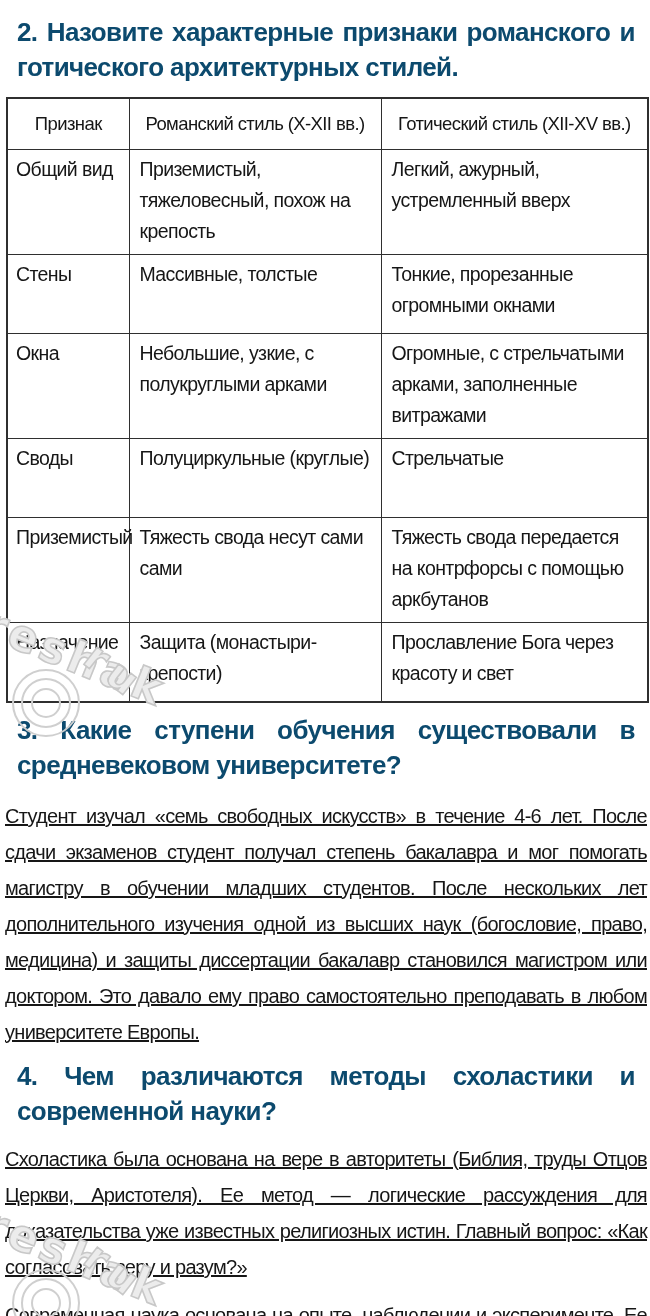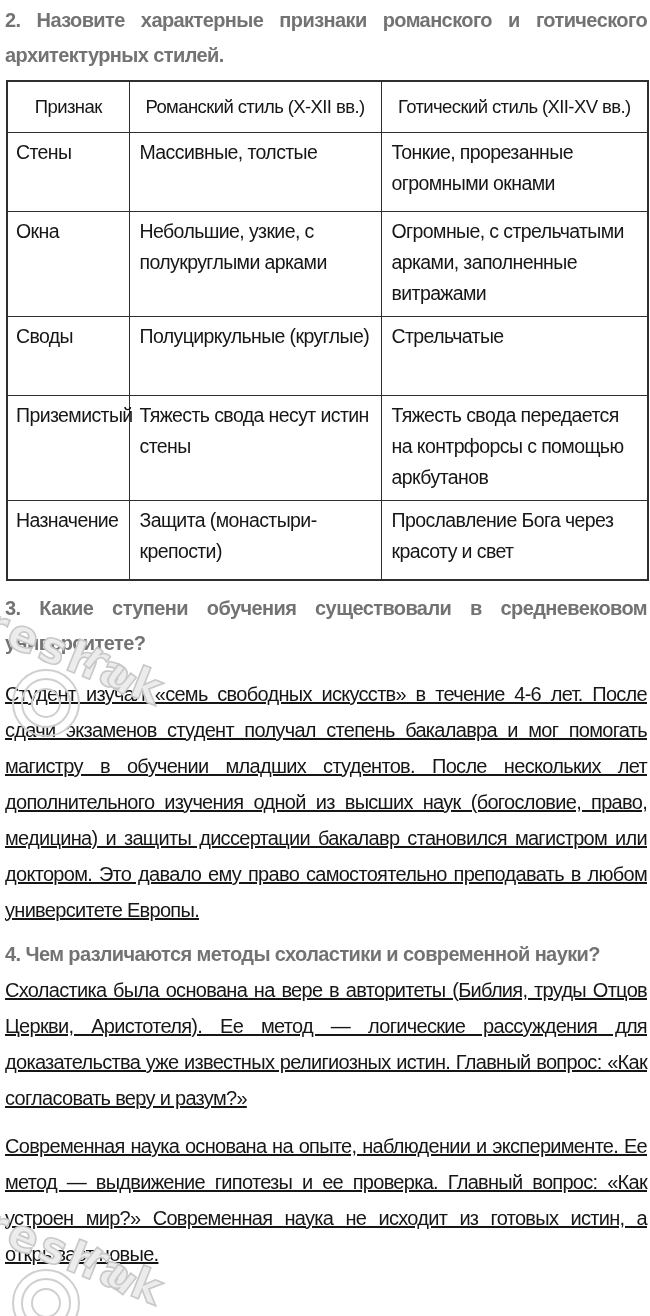--- a/index.html
+++ b/index.html
@@ -11,27 +11,27 @@
     background: #ffffff;
     color: #161616;
     font-family: "Liberation Sans", sans-serif;
     box-sizing: border-box;
     padding: 0 3px 0 5px;
   }
 
   
   .q-heading {
     font-weight: bold;
-    font-size: 20px;
+    font-size: 26px;
     line-height: 35px;
     letter-spacing: -0.6px;
     text-align: justify;
     text-align-last: left;
-    margin: 0;
-    color: #737373;
+    margin: 12px;
+    color: #0c4a6e;
   }
   #heading-q2 { padding-top: 3px; }
   #heading-q3 { margin-top: 10px; }
   #heading-q4 { margin-top: 9px; }
 
   
   .answer {
     font-size: 20px;
     line-height: 36px;
     letter-spacing: -0.7px;
@@ -157,38 +157,43 @@
         <col class="c3">
       </colgroup>
     <thead>
       <tr>
         <th>Признак</th>
         <th>Романский стиль (X-XII вв.)</th>
         <th>Готический стиль (XII-XV вв.)</th>
       </tr>
     </thead>
     <tbody>
+      <tr class="row-3lines">
+        <td class="feature">Общий вид</td>
+        <td>Приземистый, тяжеловесный, похож на крепость</td>
+        <td>Легкий, ажурный, устремленный вверх</td>
+      </tr>
       <tr class="row-2lines">
         <td class="feature">Стены</td>
         <td>Массивные, толстые</td>
         <td>Тонкие, прорезанные огромными окнами</td>
       </tr>
       <tr class="row-3lines">
         <td class="feature">Окна</td>
         <td>Небольшие, узкие, с полукруглыми арками</td>
         <td>Огромные, с стрельчатыми арками, заполненные витражами</td>
       </tr>
       <tr class="row-2lines">
         <td class="feature">Своды</td>
         <td>Полуциркульные (круглые)</td>
         <td>Стрельчатые</td>
       </tr>
       <tr class="row-3lines">
         <td class="feature">Приземистый</td>
-        <td>Тяжесть свода несут истин стены</td>
+        <td>Тяжесть свода несут сами сами</td>
         <td>Тяжесть свода передается на контрфорсы с помощью аркбутанов</td>
       </tr>
       <tr class="row-2lines">
         <td class="feature">Назначение</td>
         <td>Защита (монастыри-крепости)</td>
         <td>Прославление Бога через красоту и свет</td>
       </tr>
     </tbody>
   </table>
 

